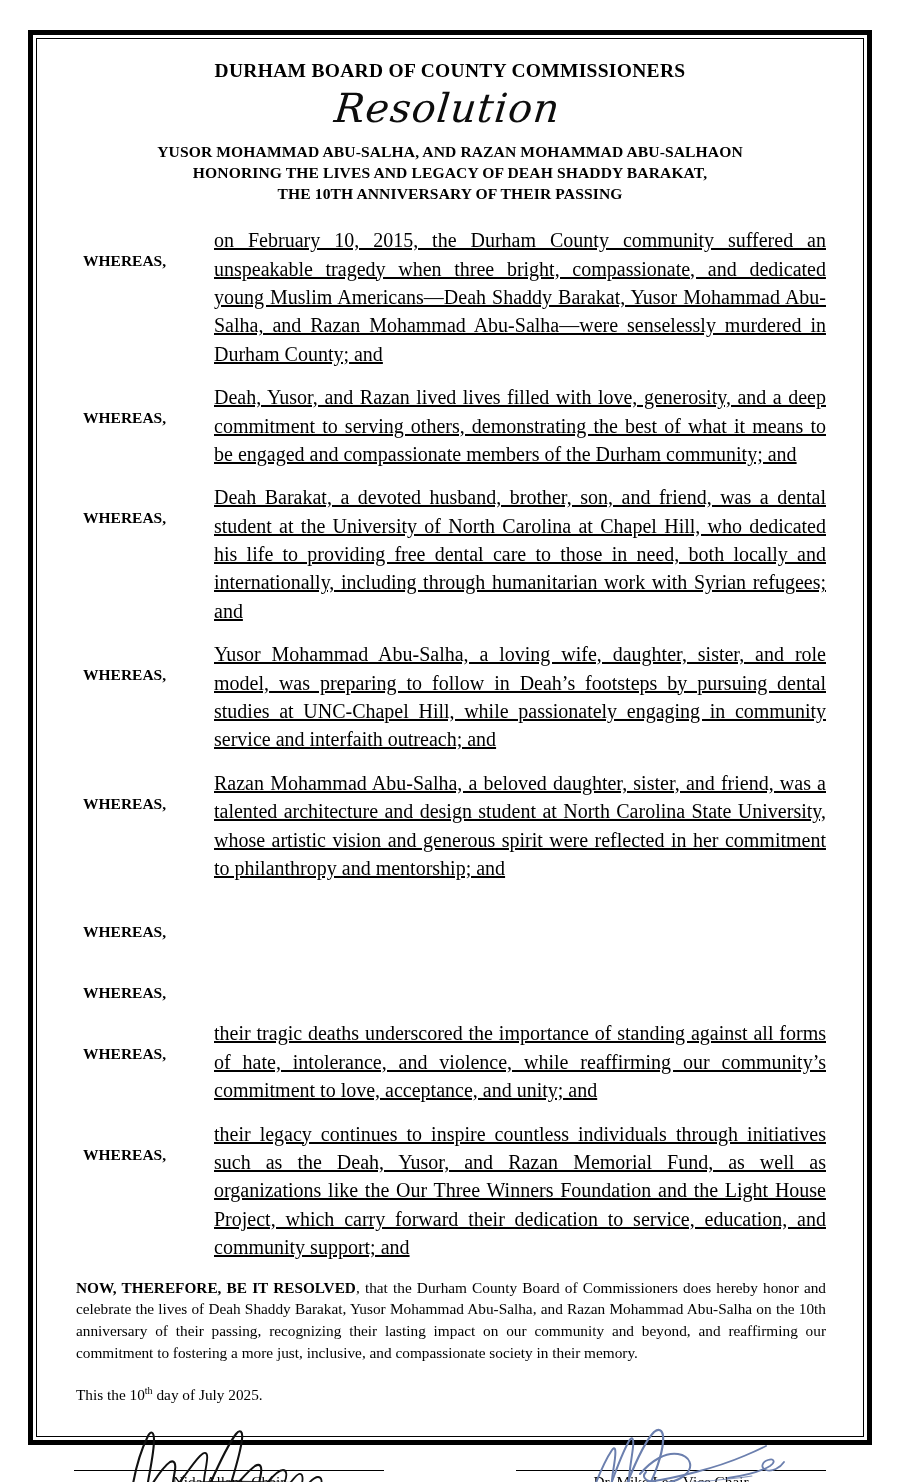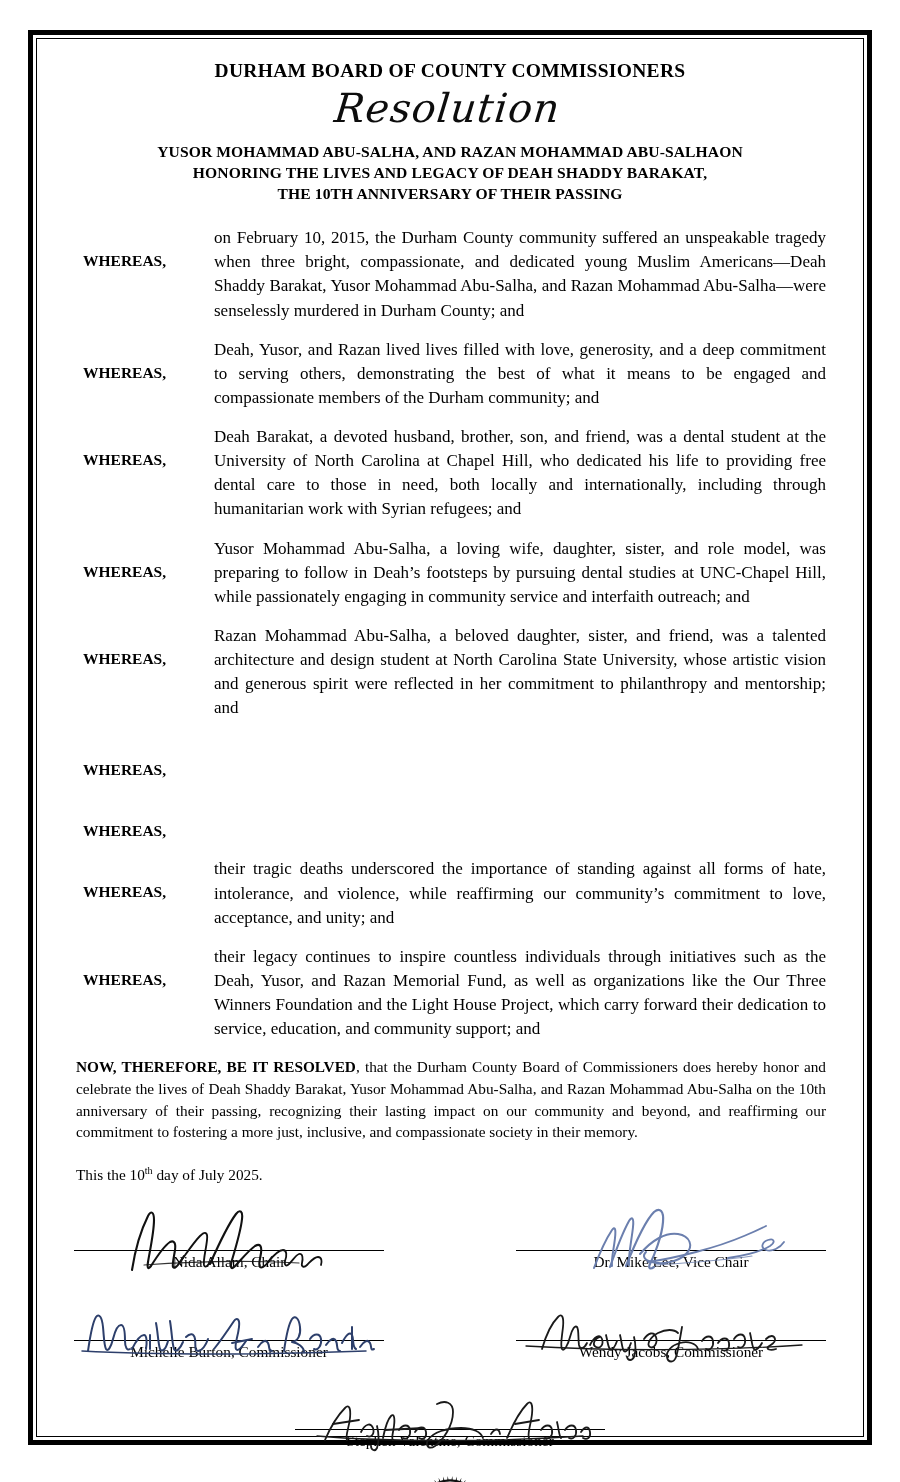--- a/index.html
+++ b/index.html
@@ -97,25 +97,26 @@
     flex: 0 0 140px;
     font-weight: bold;
     font-size: 15.5px;
     line-height: 1.42;
     padding-left: 9px;
     box-sizing: border-box;
     margin-top: 24px;
   }
   .clause-text {
     flex: 1 1 auto;
-    font-size: 17px;
+    font-size: 20px;
     line-height: 1.42;
     text-align: justify;
     text-justify: inter-word;
     hyphens: none;
+    text-decoration: underline;
   }
 
   
   #resolved {
     margin-top: 8px;
     font-size: 15.3px;
     line-height: 1.42;
     text-align: justify;
     padding-left: 2px;
   }

